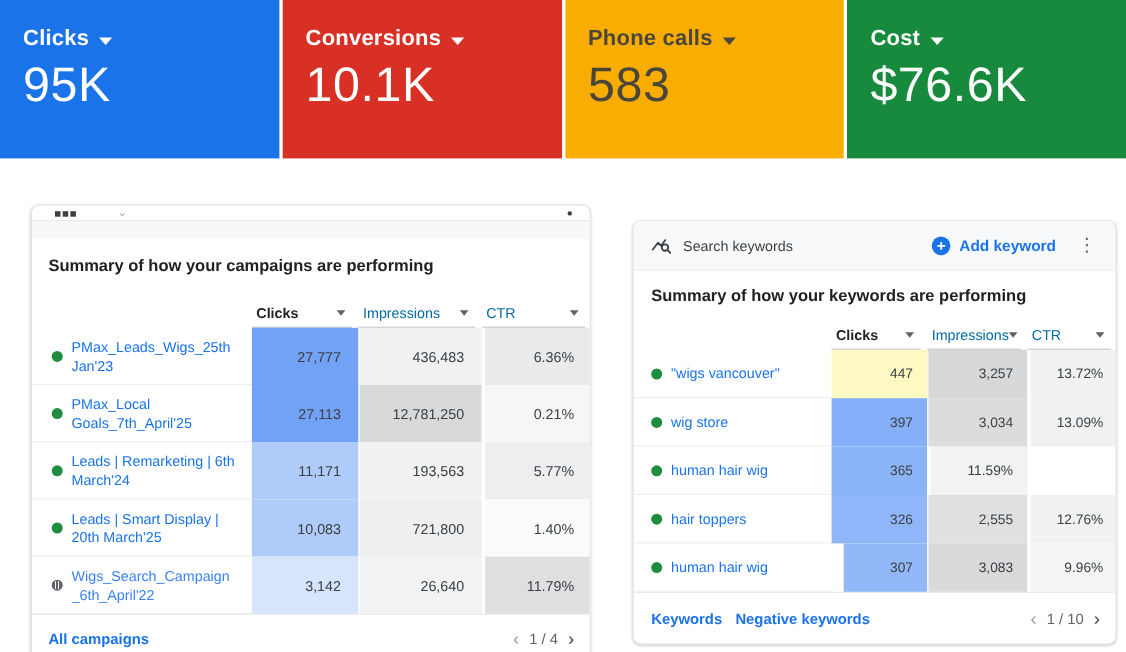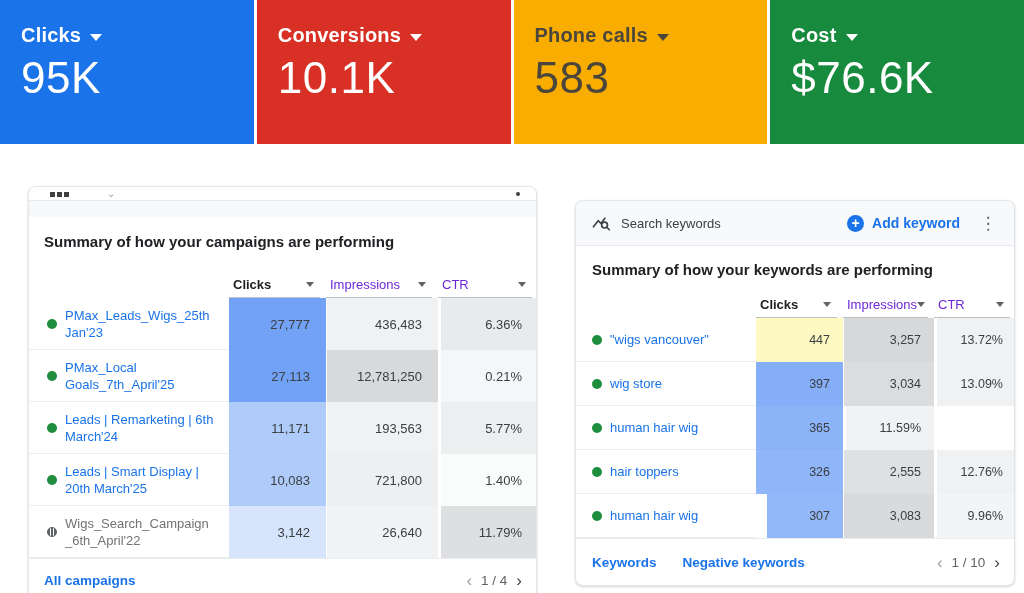--- a/index.html
+++ b/index.html
@@ -32,45 +32,45 @@
   
   .kw-toolbar { display:flex; align-items:center; height:45px; background:#f8f9fa; border-bottom:1px solid #e8eaed; padding:0 12px 0 16px; }
   .kw-toolbar-title { font-size:13px; color:#3c4043; margin-left:10px; flex:1; }
   .add-btn { display:flex; align-items:center; gap:8px; color:#1a73e8; font-size:14px; font-weight:700; cursor:pointer; padding:4px 6px; }
   .plus-circle { width:17px; height:17px; border-radius:50%; background:#1a73e8; color:#fff; font-size:14px; font-weight:700; line-height:16px; text-align:center; }
   .kebab { width:28px; text-align:center; font-size:17px; color:#5f6368; letter-spacing:0; cursor:pointer; margin-left:8px; }
   
   .thead { display:grid; align-items:end; padding-bottom:0; }
   #campaigns-panel .thead { grid-template-columns:36px 164px 97px 112px 100px; height:34px; }
   #keywords-panel  .thead { grid-template-columns:34px 146px 87px 91px 82px; height:30px; }
-  .th { display:flex; justify-content:space-between; align-items:center; font-size:13px; color:#6d28d9;
+  .th { display:flex; justify-content:space-between; align-items:center; font-size:13px; color:#0369a1;
         border-bottom:1px solid #bdc1c6; padding:0 6px 5px 4px; margin-right:6px; cursor:pointer; }
   .th.sorted { font-weight:700; color:#202124; }
   .th-caret { width:0; height:0; border-left:4px solid transparent; border-right:4px solid transparent; border-top:5px solid #5f6368; }
   .trow { display:grid; align-items:stretch; }
   #campaigns-panel .trow { grid-template-columns:36px 164px 97px 112px 100px; height:52px; }
   #keywords-panel  .trow { grid-template-columns:34px 146px 87px 91px 82px; height:44px; }
   .cell-status { display:flex; align-items:center; justify-content:flex-end; padding-right:8px; border-bottom:1px solid #eceef0; }
   .cell-name { display:flex; align-items:center; border-bottom:1px solid #eceef0; overflow:hidden; }
   .cell-name a { color:#1a73e8; font-size:13px; line-height:17px; text-decoration:none; cursor:pointer; overflow-wrap:break-word; width:100%; padding-right:6px; }
-  .trow[data-status="paused"] .cell-name a { color:#737373; }
+  .trow[data-status="paused"] .cell-name a { color:#3b82f6; }
   .status-dot { width:10px; height:10px; border-radius:50%; background:#1e8e3e; flex:0 0 auto; }
   .trow[data-status="paused"] .status-dot {
     background:linear-gradient(90deg,#5f6368 30%,#ffffff 30%,#ffffff 42%,#5f6368 42%,#5f6368 58%,#ffffff 58%,#ffffff 70%,#5f6368 70%);
     background-color:#5f6368; border:1px solid #5f6368; }
   .cell-val { display:flex; align-items:center; justify-content:flex-end; font-size:13px; color:#3c4043; padding-right:16px; }
   #keywords-panel .cell-val { font-size:12.5px; padding-right:13px; }
   .cell-val.ctr { border-left:3px solid #ffffff; }
   .cell-val.impr { border-left:1px solid #ffffff; }
   
   .panel-footer { display:flex; align-items:center; justify-content:space-between; border-top:1px solid #e8eaed; }
   #campaigns-panel .panel-footer { height:44px; padding:0 14px 0 15px; margin-top:0; }
   #keywords-panel  .panel-footer { height:47px; padding:0 14px 0 16px; }
   .footer-link, .footer-tab { color:#1a73e8; font-size:13.5px; font-weight:700; cursor:pointer; text-decoration:none; }
-  .footer-tabs { display:flex; gap:26px; }
+  .footer-tabs { display:flex; gap:12px; }
   .pagination { display:flex; align-items:center; gap:9px; font-size:13.5px; color:#5f6368; }
   .pg-chev { font-size:17px; line-height:1; cursor:pointer; font-weight:400; }
   .pg-chev.prev { color:#9aa0a6; }
   .pg-chev.next { color:#3c4043; }
   
   .trend-icon svg { display:block; }
 </style>
 </head>
 <body>
 

